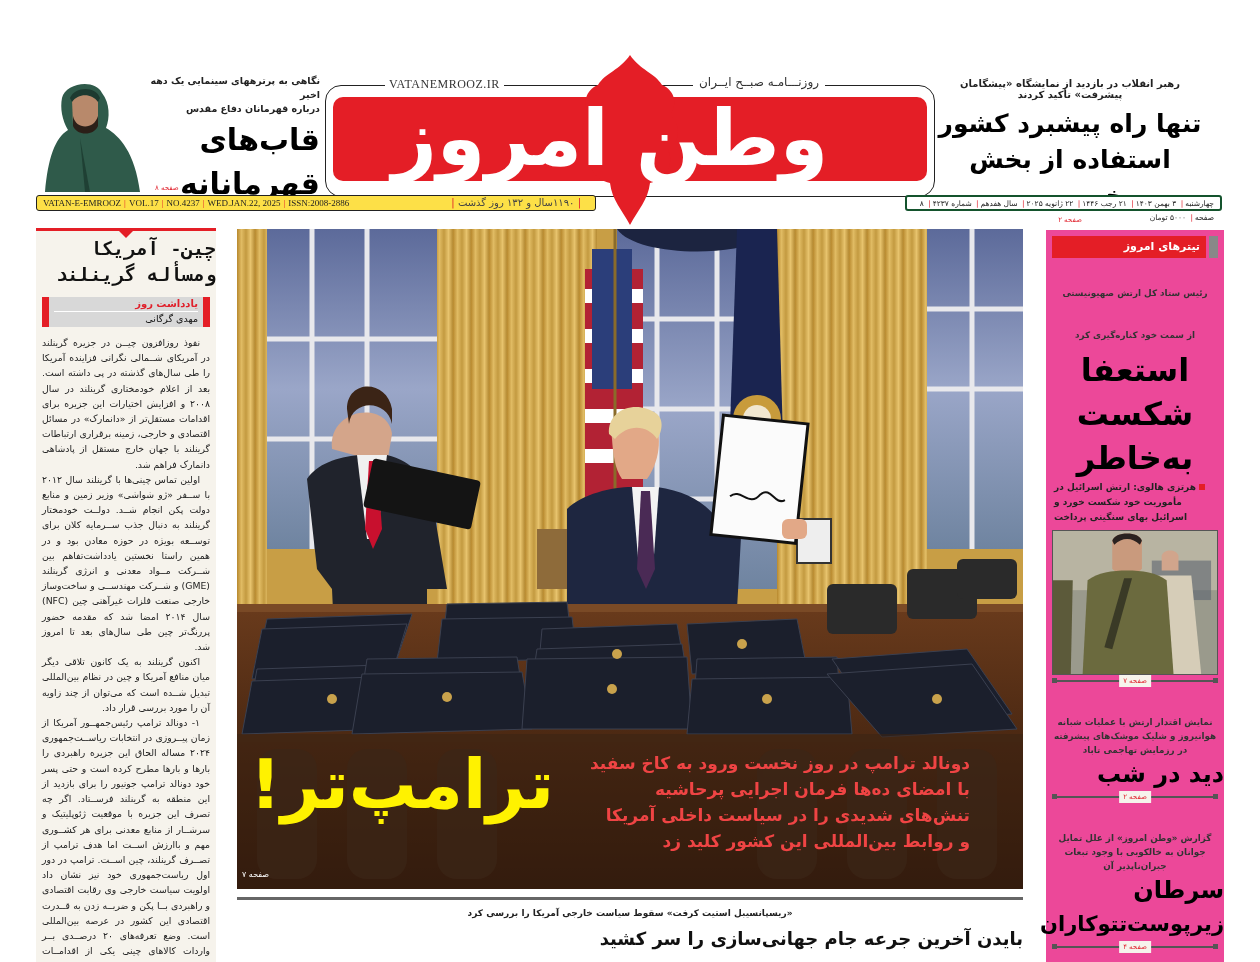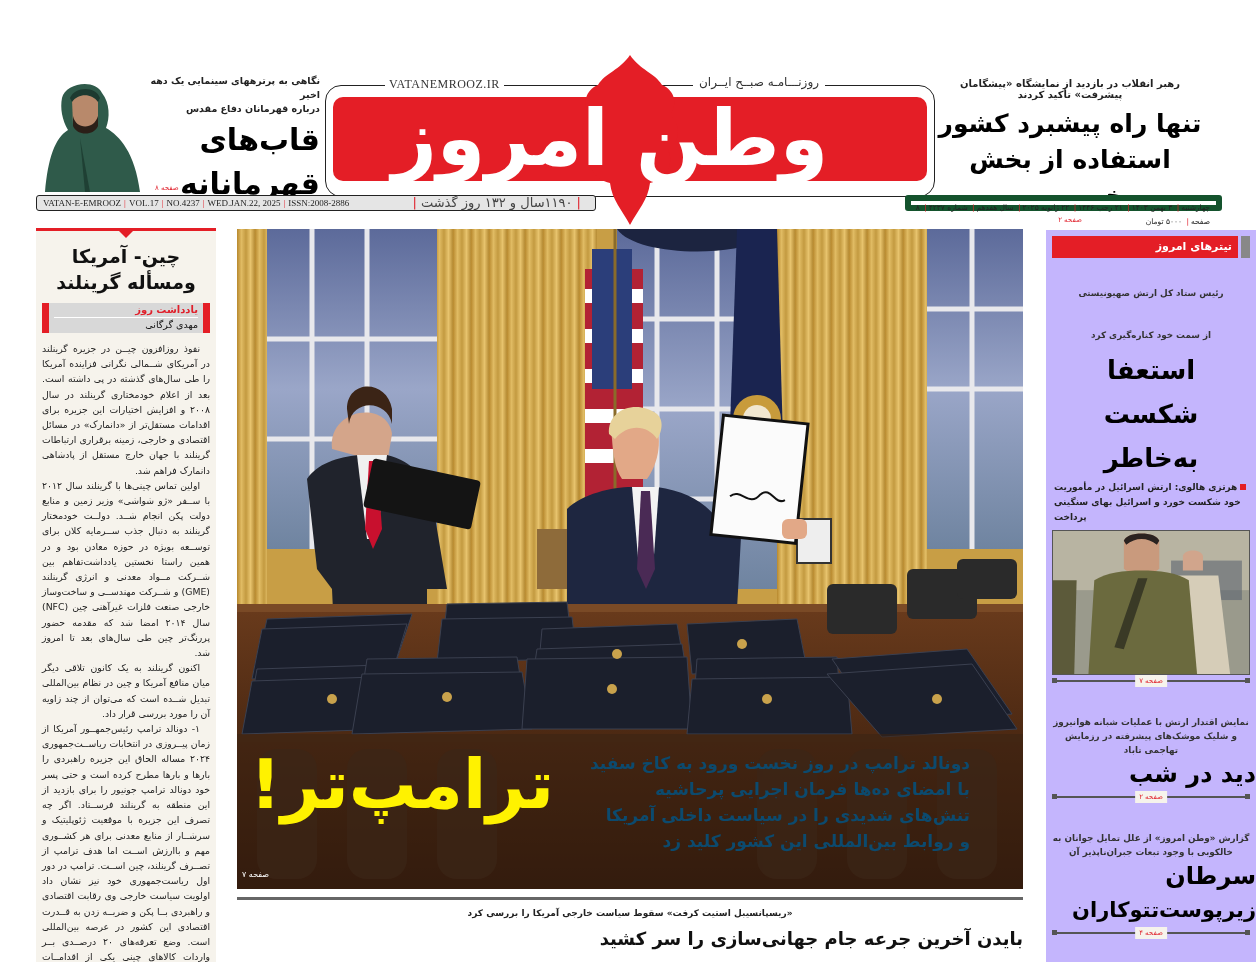--- a/index.html
+++ b/index.html
@@ -20,58 +20,58 @@
   .cine-photo { position: absolute; left: 40px; top: 78px; width: 105px; height: 114px; }
 
   .logo-wrap { position: absolute; left: 325px; top: 55px; width: 610px; height: 170px; }
   .logo-frame { position: absolute; left: 0; top: 30px; width: 610px; height: 112px; border: 1.5px solid #222; border-radius: 16px; background: #fff; }
   .logo-band { position: absolute; left: 8px; top: 42px; width: 594px; height: 84px; background: #e41e26; border-radius: 10px; }
   .logo-text { position: absolute; left: 8px; top: 38px; width: 554px; height: 90px; text-align: center; font-size: 78px; font-weight: 900; color: #fff; line-height: 90px; direction: rtl; letter-spacing: 2px; }
   .logo-tag { position: absolute; right: 110px; top: 20px; font-size: 12px; color: #333; background: #fff; padding: 0 6px; direction: rtl; }
   .logo-url { position: absolute; left: 60px; top: 22px; font-family: "Liberation Serif", serif; font-size: 12px; color: #333; background: #fff; padding: 0 4px; letter-spacing: 0.5px; }
   .logo-ornament { position: absolute; left: 245px; top: 0; width: 120px; height: 170px; }
 
-  .dateline-left { position: absolute; left: 36px; top: 195px; width: 560px; height: 16px; border: 1px solid #222; border-radius: 3px; font-family: "Liberation Serif", serif; font-size: 9px; line-height: 14px; padding-left: 6px; color: #222; background: #e5e5e5; }
+  .dateline-left { position: absolute; left: 36px; top: 195px; width: 560px; height: 16px; border: 1px solid #222; border-radius: 3px; font-family: "Liberation Serif", serif; font-size: 9px; line-height: 14px; padding-left: 6px; color: #222; background: #fde047; }
   .dateline-left .sep { color: #e0202b; margin: 0 3px; }
-  .dateline-left .elapsed { position: absolute; right: 14px; top: 0; font-family: "DejaVu Sans", sans-serif; font-size: 13px; color: #444; direction: rtl; }
-  .dateline-right { position: absolute; left: 905px; top: 195px; width: 317px; height: 16px; border: 6px solid #14532d; border-radius: 3px; font-size: 7.5px; line-height: 14px; padding-right: 6px; text-align: right; direction: rtl; color: #222; background: #fff; }
+  .dateline-left .elapsed { position: absolute; right: 14px; top: 0; font-family: "DejaVu Sans", sans-serif; font-size: 10px; color: #444; direction: rtl; }
+  .dateline-right { position: absolute; left: 905px; top: 195px; width: 317px; height: 16px; border: 2px solid #14532d; border-radius: 3px; font-size: 7.5px; line-height: 14px; padding-right: 6px; text-align: right; direction: rtl; color: #222; background: #fff; }
   .dateline-right .sep { color: #e0202b; margin: 0 2px; }
 
   
   .left-col { position: absolute; left: 36px; top: 228px; width: 180px; height: 734px; background: #f6f3ec; }
   .red-rule { height: 3px; background: #e41e26; position: relative; }
   .red-rule .notch { position: absolute; left: 50%; top: 3px; margin-left: -7px; width: 0; height: 0; border-left: 7px solid transparent; border-right: 7px solid transparent; border-top: 7px solid #e41e26; }
-  .edit-title { text-align: center; direction: rtl; font-size: 19px; font-weight: 900; line-height: 26px; margin-top: 12px; }
+  .edit-title { direction: rtl; font-size: 19px; font-weight: 900; line-height: 26px; margin-top: 6px; font-family: Liberation Mono, monospace; }
   .byline-box { margin: 8px 6px 8px 6px; height: 30px; background: #d8d8d8; position: relative; direction: rtl; }
   .byline-box .bar-r { position: absolute; right: 0; top: 0; width: 7px; height: 30px; background: #e41e26; }
   .byline-box .bar-l { position: absolute; left: 0; top: 0; width: 7px; height: 30px; background: #e41e26; }
   .byline-box .label { position: absolute; right: 12px; top: 1px; font-size: 10px; color: #e0202b; font-weight: bold; }
   .byline-box .line { position: absolute; right: 12px; left: 12px; top: 14px; height: 1px; background: #fff; }
   .byline-box .author { position: absolute; right: 12px; top: 16px; font-size: 9.5px; color: #111; }
   .edit-body { direction: rtl; text-align: justify; font-size: 9.3px; line-height: 15.2px; padding: 0 6px; color: #222; }
   .edit-body p { text-indent: 10px; }
 
   
   .main-photo { position: absolute; left: 237px; top: 229px; width: 786px; height: 660px; overflow: hidden; }
   .main-photo svg { display: block; }
   .hero-headline { position: absolute; left: 250px; top: 740px; font-size: 68px; font-weight: 900; color: #fff200; direction: rtl; line-height: 90px; letter-spacing: -1px; }
-  .hero-sub { position: absolute; left: 480px; top: 750px; width: 490px; text-align: right; direction: rtl; color: #0c4a6e; font-size: 17px; font-weight: bold; line-height: 26px; }
+  .hero-sub { position: absolute; left: 480px; top: 750px; width: 490px; text-align: right; direction: rtl; color: #ef4444; font-size: 17px; font-weight: bold; line-height: 26px; }
   .hero-page { position: absolute; left: 242px; top: 870px; font-size: 8px; color: #fff; direction: rtl; }
 
   .sub-rule { position: absolute; left: 237px; top: 897px; width: 786px; height: 3px; background: #666; }
   .sub-kicker { position: absolute; left: 237px; top: 908px; width: 786px; text-align: center; direction: rtl; font-size: 9px; font-weight: bold; color: #222; }
   .sub-title { position: absolute; left: 237px; top: 928px; width: 786px; text-align: right; direction: rtl; font-size: 18px; font-weight: 900; color: #111; }
 
   
-  .right-col { position: absolute; left: 1046px; top: 230px; width: 210px; height: 732px; background: #c4b5fd; direction: rtl; }
+  .right-col { position: absolute; left: 1046px; top: 230px; width: 178px; height: 732px; background: #ec4899; direction: rtl; }
   .rc-header { position: relative; height: 22px; margin: 6px 6px 6px 6px; }
   .rc-header .red { position: absolute; right: 12px; left: 0; top: 0; height: 22px; background: #e41e26; color: #fff; font-size: 11px; font-weight: bold; line-height: 22px; padding-right: 6px; text-align: right; }
   .rc-header .grey { position: absolute; right: 0; top: 0; width: 9px; height: 22px; background: #888; }
   .rc-kicker { text-align: center; font-size: 8.8px; font-weight: bold; line-height: 14px; color: #333; padding: 0 6px; margin-top: 28px; }
-  .rc-big { text-align: center; font-size: 26px; font-weight: 900; line-height: 44px; color: #000; }
+  .rc-big { text-align: center; font-size: 32px; font-weight: 900; line-height: 44px; color: #000; }
   .rc-note { text-align: left; font-size: 9px; font-weight: bold; line-height: 15px; color: #222; padding: 0 8px; }
   .rc-note .sq { display: inline-block; width: 6px; height: 6px; background: #e41e26; margin-left: 3px; }
   .rc-photo { margin: 5px 6px 0 6px; height: 145px; border: 1px solid #555; overflow: hidden; }
   .rc-divider { position: relative; height: 12px; margin: 0 6px; }
   .rc-divider .ln { position: absolute; left: 0; right: 0; top: 5px; height: 2px; background: #555; }
   .rc-divider .dot-l { position: absolute; left: 0; top: 3px; width: 5px; height: 5px; background: #555; }
   .rc-divider .dot-r { position: absolute; right: 0; top: 3px; width: 5px; height: 5px; background: #555; }
   .rc-divider .pg { position: absolute; left: 50%; transform: translateX(-50%); top: 0; font-size: 7px; color: #e0202b; background: #f6f3ec; padding: 0 4px; line-height: 12px; }
   .rc-mid { text-align: right; font-size: 24px; font-weight: 900; line-height: 34px; color: #000; }
   .rc-red-rule { height: 3px; background: #e41e26; margin-top: 6px; position: relative; }

